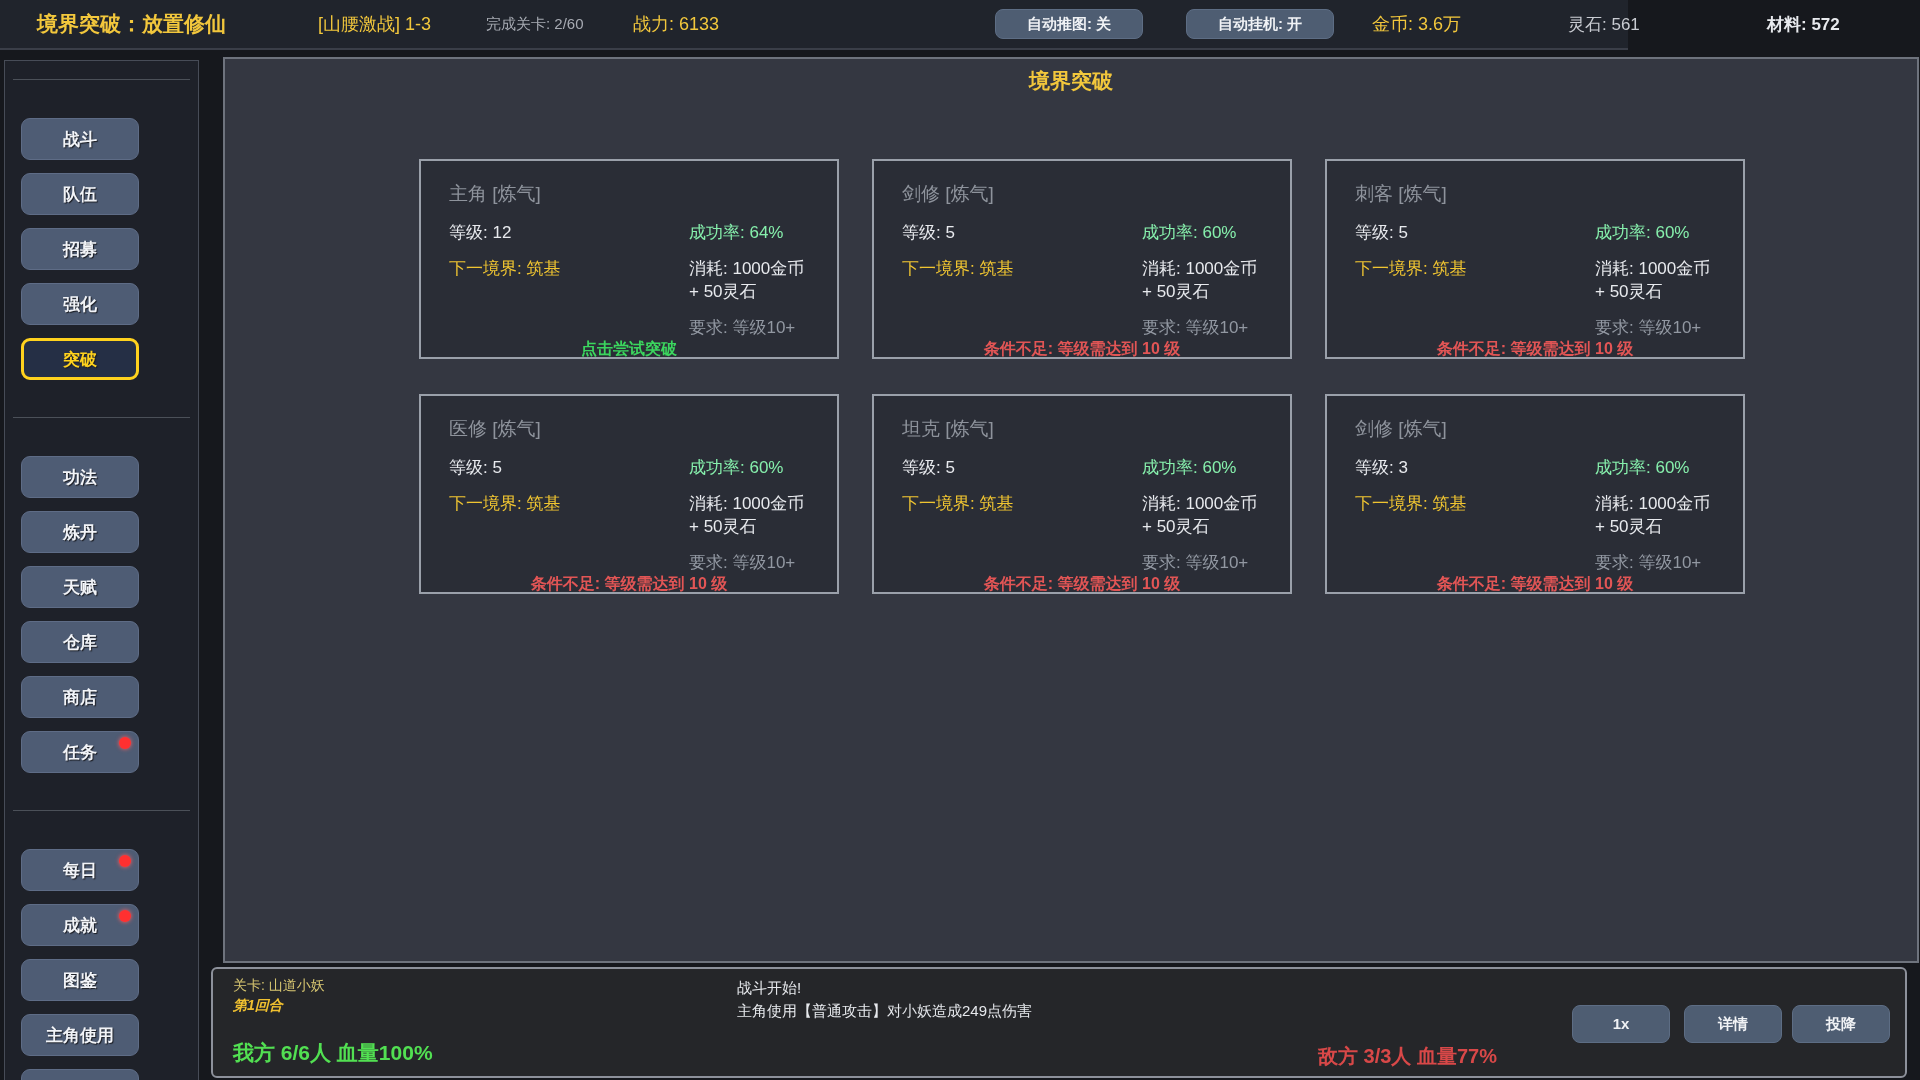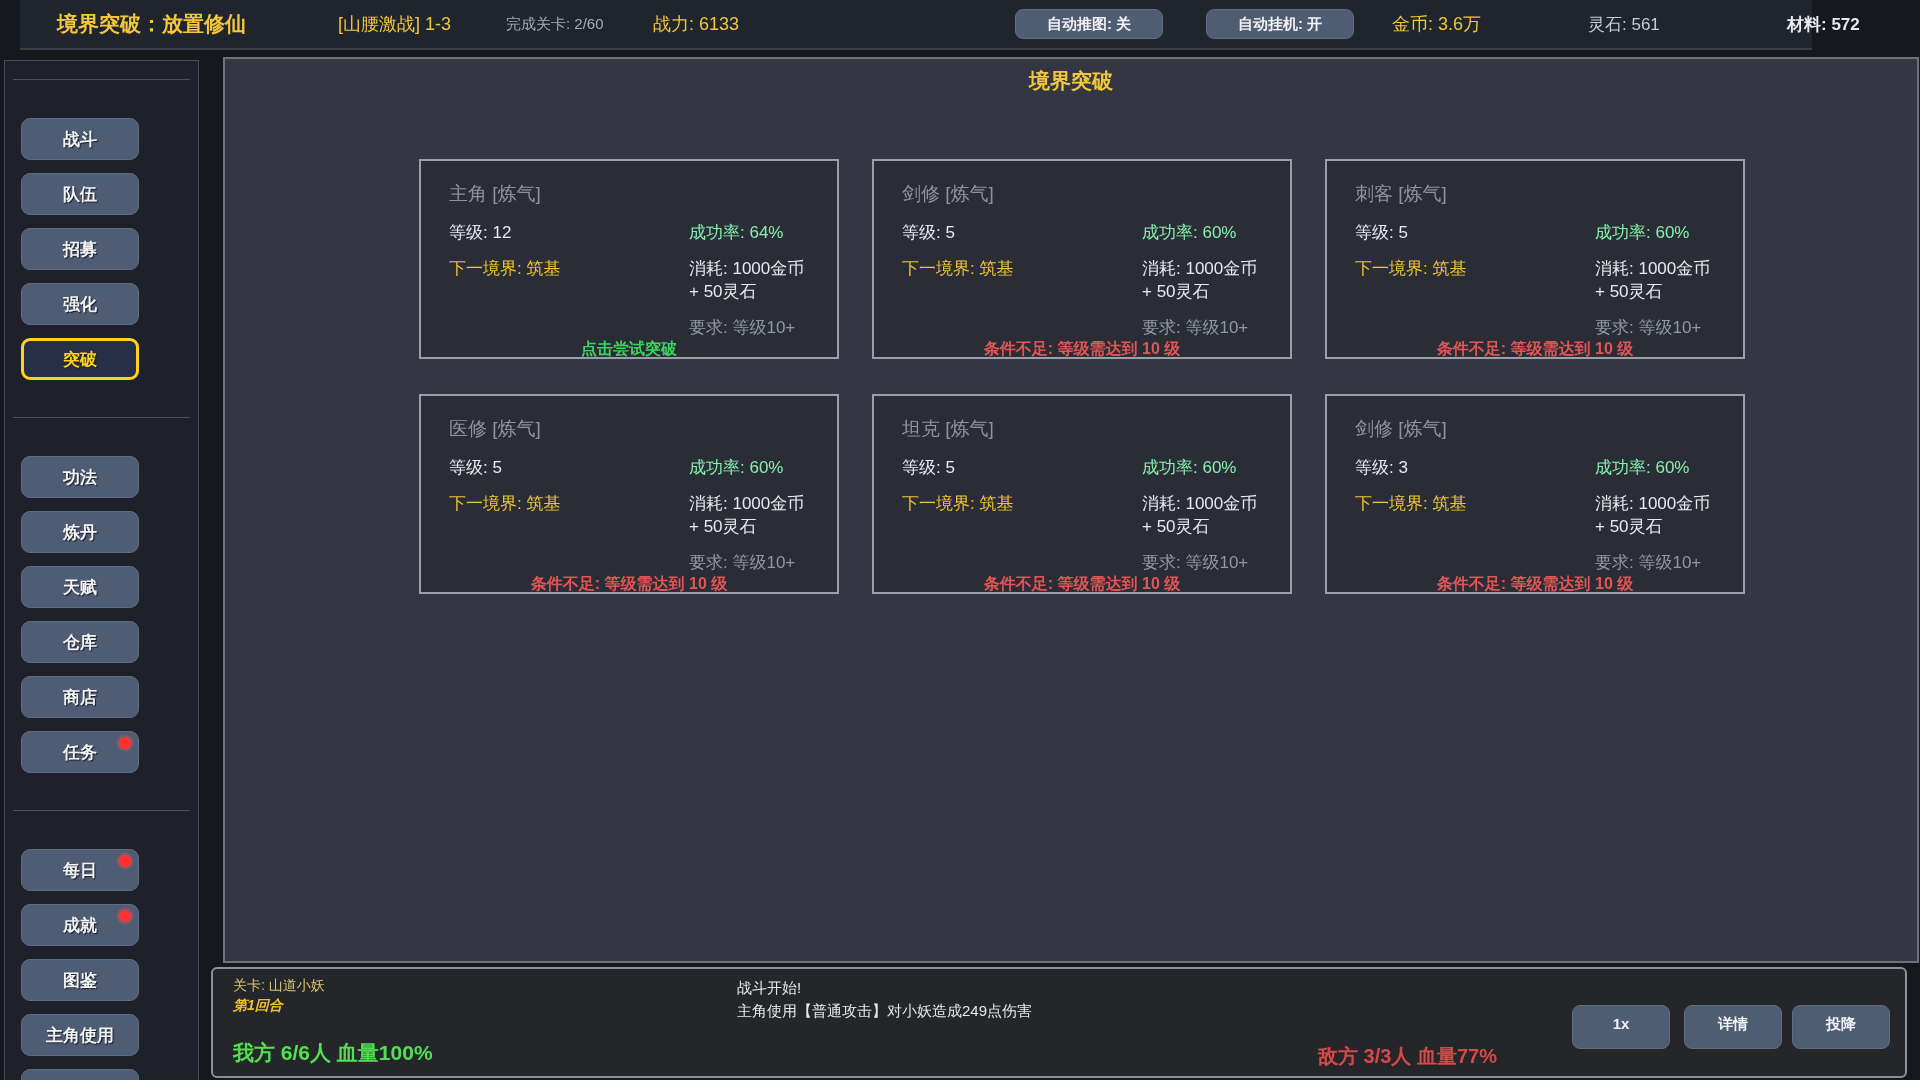--- a/index.html
+++ b/index.html
@@ -6,22 +6,22 @@
   html,body { width:1920px; height:1080px; overflow:hidden; }
   body {
     background:#16181d;
     font-family:"Liberation Sans", sans-serif;
     color:#e8eaee;
     position:relative;
   }
 
   
   .topbar {
-    position:absolute; left:0; top:0; width:1792px; height:50px;
-    background:#20242c; border-bottom:2px solid #3a3e48;margin-left:20px;
+    position:absolute; left:0; top:0; width:1628px; height:50px;
+    background:#20242c; border-bottom:2px solid #3a3e48;
   }
   .topbar > * { position:absolute; top:50%; transform:translateY(-50%); white-space:nowrap; }
   .tb-title   { left:37px;  font-size:21px; font-weight:bold; color:#f2c73c; }
   .tb-stage   { left:318px; font-size:18px; color:#f2c73c; }
   .tb-done    { left:486px; font-size:15px; color:#a7abb3; }
   .tb-power   { left:633px; font-size:18px; color:#f2c73c; }
   .tb-gold    { left:1372px; font-size:18px; color:#f2c73c; }
   .tb-stone   { left:1568px; font-size:17px; color:#c9ccd2; }
   .tb-mat     { left:1767px; font-size:17px; color:#e8eaee; font-weight:bold;text-align:center; }
   .tb-btn {
@@ -97,21 +97,21 @@
     background:#252629; border:2px solid #8d919b; border-radius:6px;
   }
   .battle-bar > * { position:absolute; white-space:nowrap; }
   .bb-stage { left:20px; top:8px;  color:#d6c570; font-size:14px; }
   .bb-round { left:20px; top:28px; color:#f0c030; font-size:14px; font-weight:bold;font-style:italic; }
   .bb-ally  { left:20px; top:70px; color:#52e052; font-size:21px; font-weight:bold; }
   .bb-log1  { left:524px; top:10px; color:#e6e8ec; font-size:15px; }
   .bb-log2  { left:524px; top:33px; color:#e6e8ec; font-size:15px; }
   .bb-enemy { left:1105px; top:74px; color:#d84848; font-size:20px; font-weight:bold; }
   .bb-btn {
-    top:36px; width:98px; height:44px; border-radius:8px;
+    top:36px; width:98px; height:38px; border-radius:8px;
     background:#4e5d72; border:1px solid #5d6d84; color:#f0f2f5;
     font-size:15px; font-weight:bold; text-align:center; line-height:36px;
     cursor:pointer;
   }
   .bb-btn1 { left:1359px; }
   .bb-btn2 { left:1471px; }
   .bb-btn3 { left:1579px; }
 </style>
 </head>
 <body>

